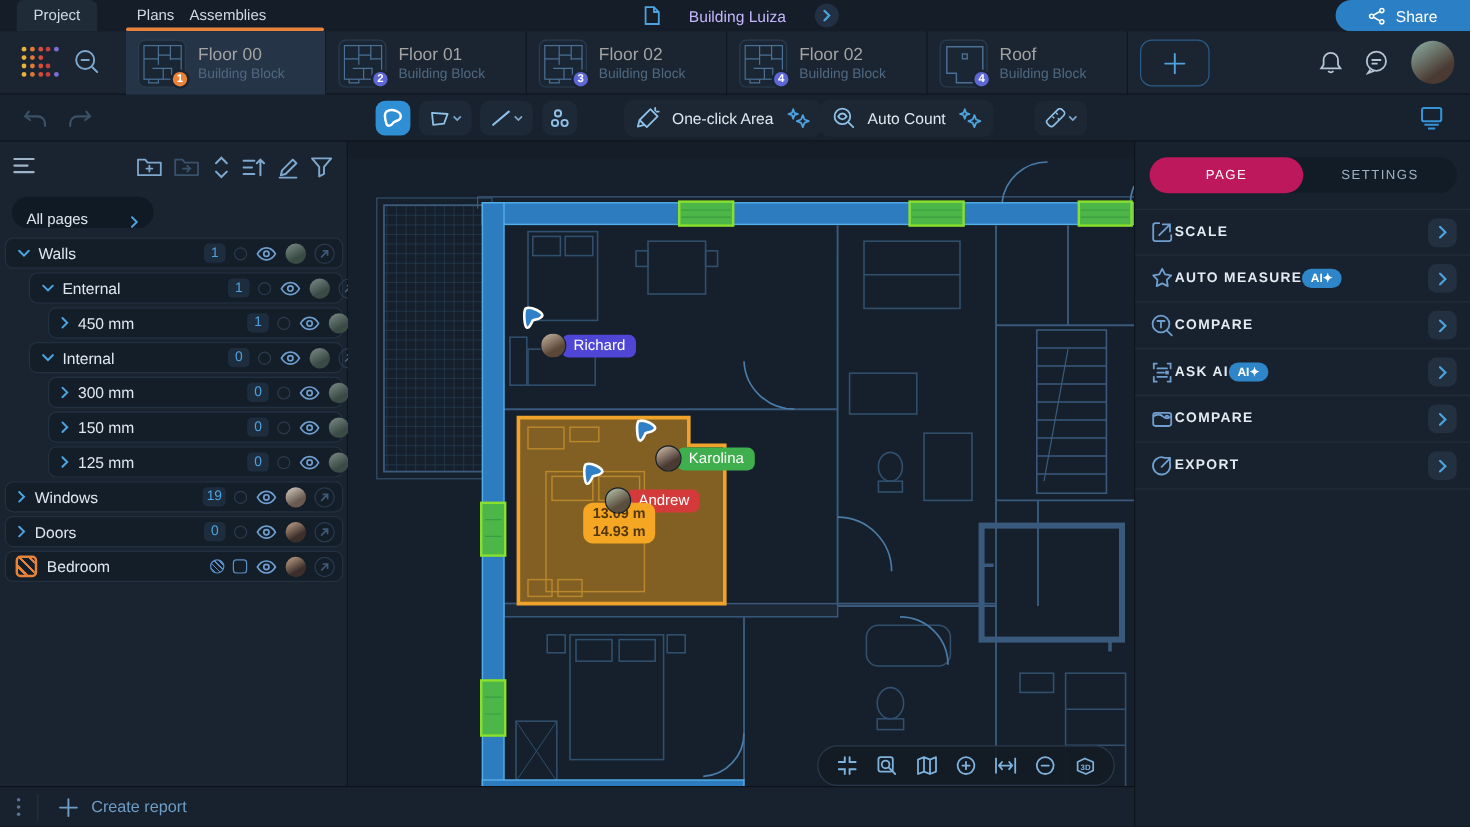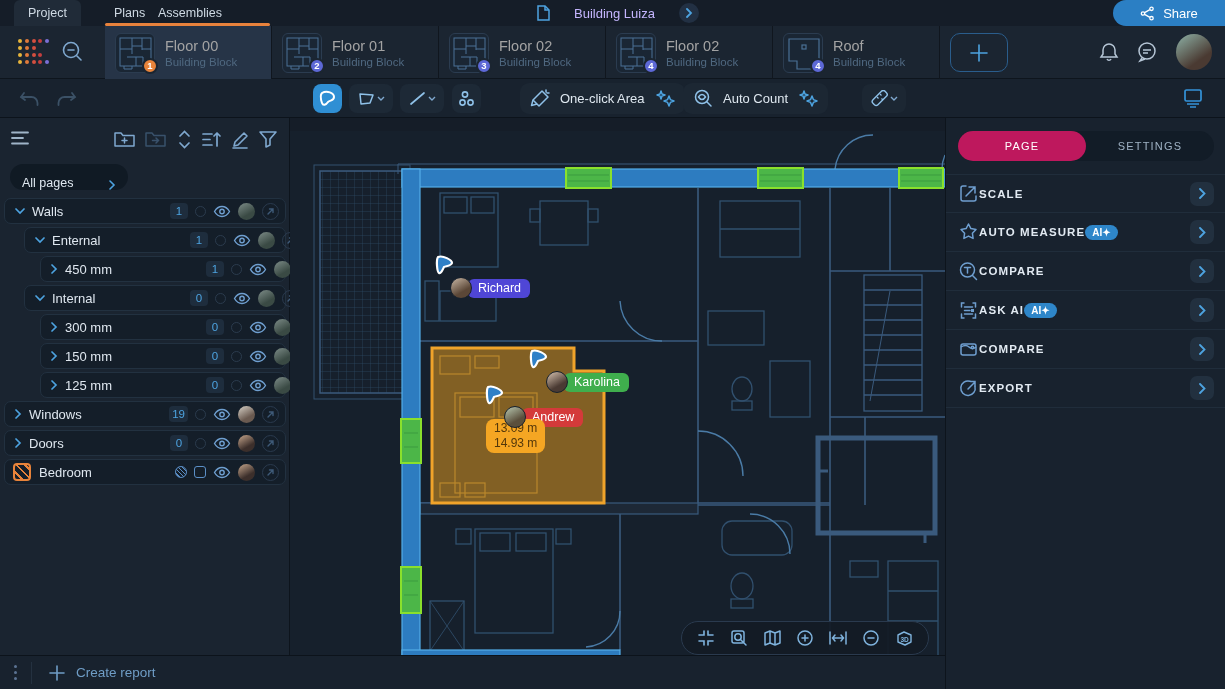--- a/index.html
+++ b/index.html
@@ -77,21 +77,21 @@
   .kebab i { width:3px; height:3px; border-radius:50%; background:#5b7392; }
   .bb-div { width:1px; height:22px; background:#243140; margin-right:16px; }
   .create-report { display:flex; align-items:center; gap:10px; color:#6f9dc6; font-size:13.5px; }
 
   
   .canvas { position:absolute; left:290px; top:131px; width:655px; height:537px; background:#16202c; overflow:hidden; }
   .cursor { position:absolute; width:24px; height:24px; }
   .user-tag { position:absolute; display:flex; align-items:center; }
   .tag-av { width:22px; height:22px; border-radius:50%; border:1.5px solid #16202c; z-index:2; }
   .pill { margin-left:-4px; padding:2px 9px 3px 10px; border-radius:6px; font-size:12.5px; color:#fff; }
-  .measure { position:absolute; background:#f5a623; border-radius:8px; padding:2px 8px; font-size:12px; font-weight:normal; color:#53370a; line-height:15px; }
+  .measure { position:absolute; background:#f5a623; border-radius:8px; padding:2px 8px; font-size:12px; font-weight:bold; color:#53370a; line-height:15px; }
   .canvas-controls { position:absolute; right:16px; bottom:13px; height:34px; background:rgba(19,27,37,.93); border:1px solid #2a3a4e; border-radius:20px; display:flex; align-items:center; gap:9px; padding:0 12px; }
   .cbtn { width:24px; height:24px; display:flex; align-items:center; justify-content:center; }
 
   
   .panel { position:absolute; left:945px; top:118px; width:280px; height:571px; background:#18222e; border-left:1px solid #0d141c; }
   .ptabs { position:absolute; left:12px; top:13px; width:256px; height:30px; background:#121c27; border-radius:16px; display:flex; }
   .ptab { flex:1; display:flex; align-items:center; justify-content:center; font-size:11px; letter-spacing:1.2px; color:#9fb2c4; border-radius:16px; }
   .ptab.active { background:#be185d; color:#fff; }
   .pitems { position:absolute; left:0; top:56px; width:280px; }
   .pitem { height:39px; display:flex; align-items:center; gap:0; padding:0 12px; border-bottom:1px solid #202d3b; }

